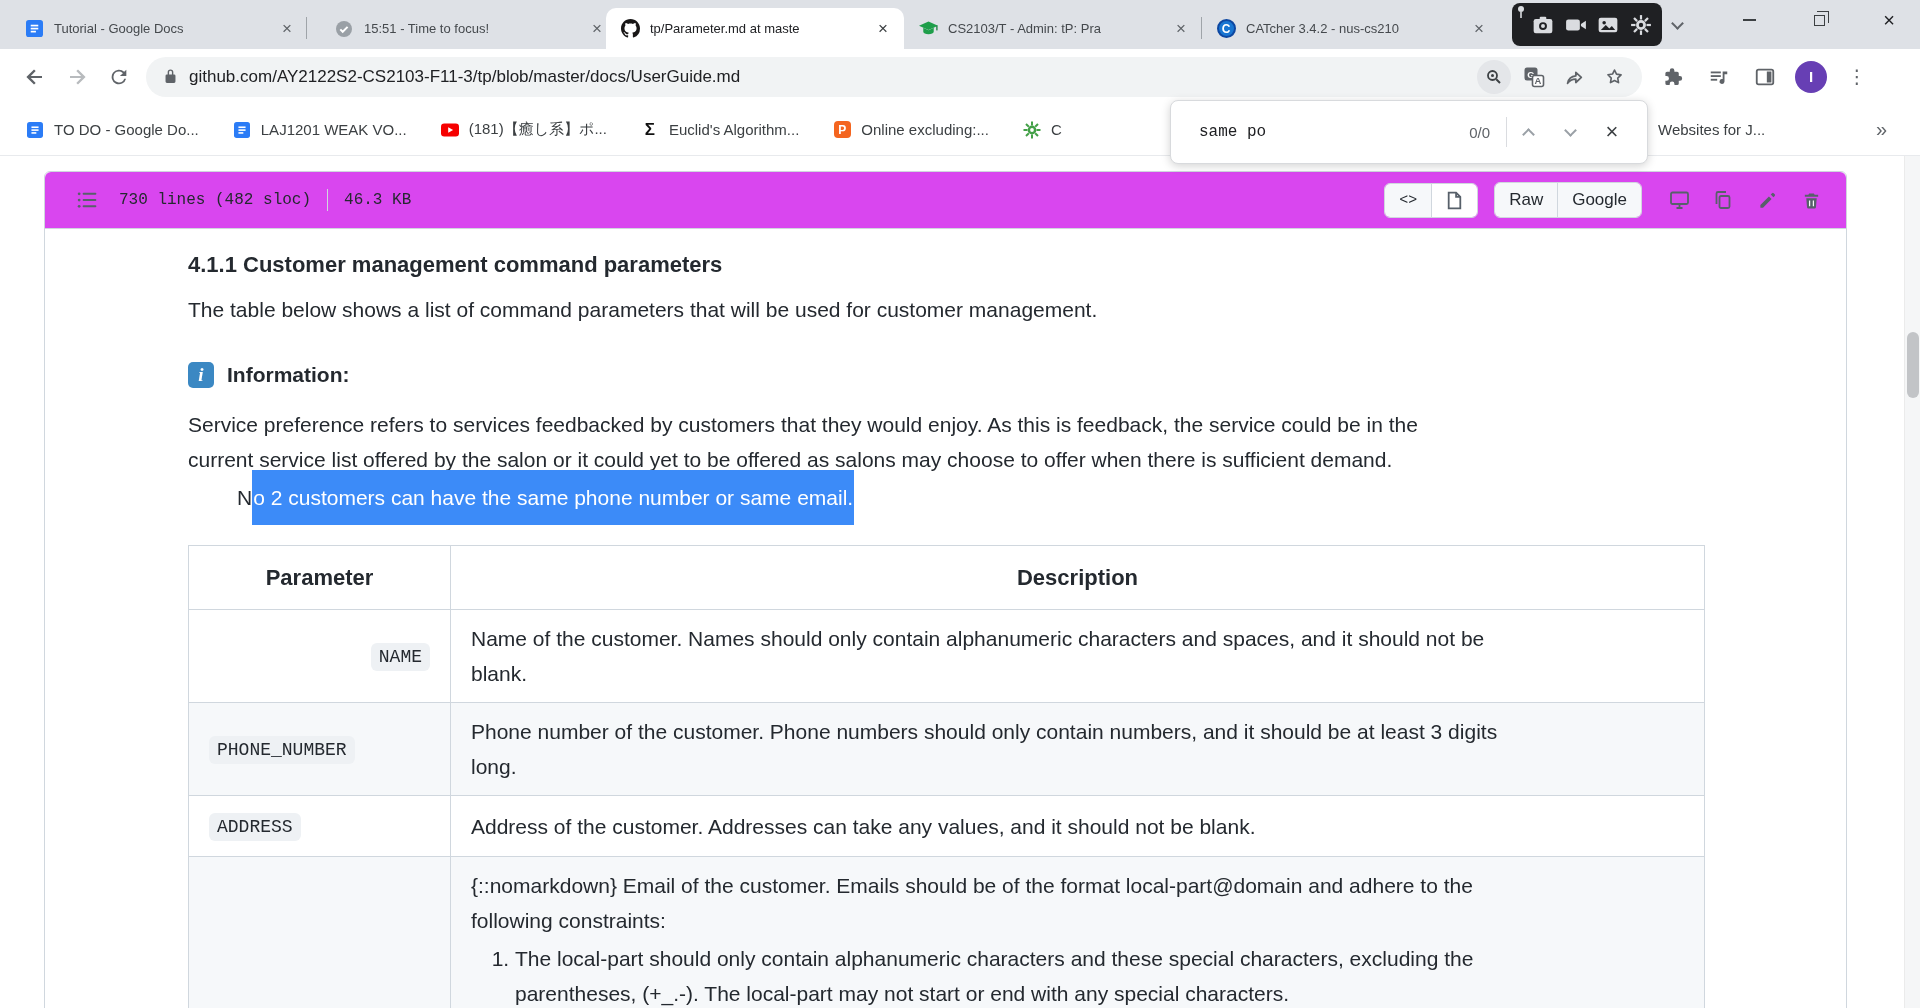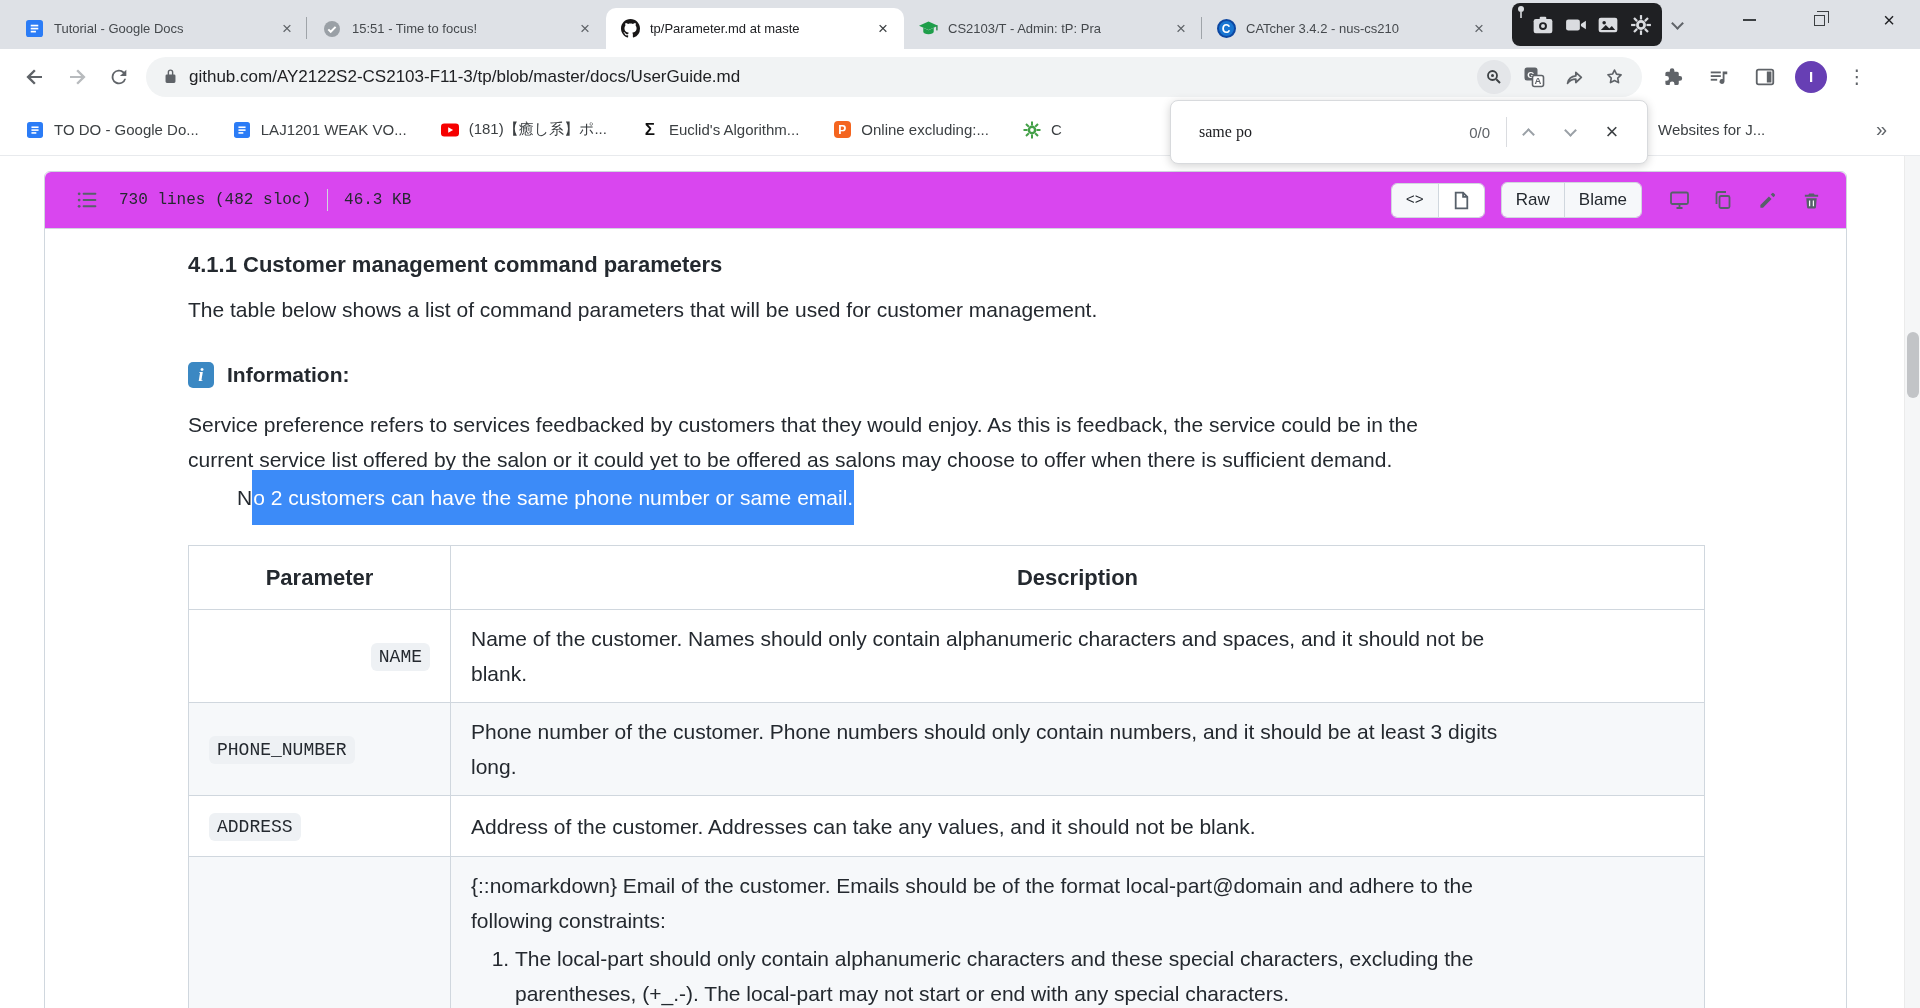--- a/index.html
+++ b/index.html
@@ -53,21 +53,21 @@
     padding-left:26px; gap:34px; border-bottom:1px solid #e8eaed; }
   .bm { display:flex; align-items:center; gap:10px; font-size:15px; color:#3c4043; white-space:nowrap; }
   .bm .bfav { width:18px; height:18px; display:flex; align-items:center; justify-content:center; flex:none; }
   .bm-right { position:absolute; left:1658px; }
   .bm-more { position:absolute; left:1876px; font-size:20px; color:#5f6368; }
 
   
   .findbar { position:absolute; left:1170px; top:100px; width:478px; height:64px; background:#fff;
     border:1px solid #d8dadd; border-radius:8px; box-shadow:0 2px 10px rgba(0,0,0,.18);
     display:flex; align-items:center; padding:0 14px 0 28px; z-index:50; }
-  .find-input { border:none; outline:none; flex:1; font-size:16px; color:#202124; font-family:Liberation Serif, serif; background:transparent; }
+  .find-input { border:none; outline:none; flex:1; font-size:16px; color:#202124; font-family:Liberation Mono, monospace; background:transparent; }
   .find-count { font-size:15px; color:#5f6368; margin:0 16px 0 8px; }
   .find-div { width:1px; height:30px; background:#dadce0; }
   .find-btn { width:42px; height:42px; display:flex; align-items:center; justify-content:center; }
   .chev-up { width:9px; height:9px; border-left:2px solid #9aa0a6; border-top:2px solid #9aa0a6; transform:rotate(45deg); margin-top:4px; }
   .chev-dn { width:9px; height:9px; border-right:2px solid #9aa0a6; border-bottom:2px solid #9aa0a6; transform:rotate(45deg); margin-top:-4px; }
   .find-close { font-size:22px; color:#3c4043; }
 
   
   .page { position:relative; height:852px; background:#fff; }
   .blob { position:absolute; left:44px; top:15px; width:1803px; height:1300px;
@@ -124,21 +124,21 @@
           <rect width="18" height="18" rx="3" fill="#2b7cf6"></rect>
           <rect x="5" y="5" width="8" height="1.8" fill="#fff"></rect>
           <rect x="5" y="8.2" width="8" height="1.8" fill="#fff"></rect>
           <rect x="5" y="11.4" width="5.5" height="1.8" fill="#fff"></rect>
         </svg>
     </span>
     <span class="tab-title">Tutorial - Google Docs</span>
     <span class="tab-close">×</span>
   </div>
   <div class="tabsep" style="left:306px"></div>
-  <div class="tab" style="left:308px">
+  <div class="tab" style="left:320px">
     <span class="fav">
       <svg width="18" height="18" viewBox="0 0 18 18">
           <circle cx="9" cy="9" r="8" fill="#9aa0a6"></circle>
           <path d="M5.3 9.4l2.4 2.4 4.9-4.9" stroke="#fff" stroke-width="2" fill="none"></path>
         </svg>
     </span>
     <span class="tab-title">15:51 - Time to focus!</span>
     <span class="tab-close">×</span>
   </div>
   <div class="tab active" style="left:606px">
@@ -403,21 +403,21 @@
           </span>
         <span class="gbtn on">
           <svg width="17" height="19" viewBox="0 0 16 18">
               <path d="M2.5 1.5h7L13.5 5.5v11h-11z" fill="none" stroke="#57606a" stroke-width="1.7"></path>
               <path d="M9.5 1.5v4h4" fill="none" stroke="#57606a" stroke-width="1.7"></path>
             </svg>
         </span>
       </span>
       <span class="btngroup">
         <span class="gbtn">Raw</span>
-        <span class="gbtn">Blame</span>
+        <span class="gbtn">Google</span>
       </span>
       <span class="bh-icons">
         <span class="ibtn">
           <svg width="21" height="20" viewBox="0 0 20 20">
               <rect x="1.5" y="2.5" width="17" height="11.5" rx="1.5" fill="none" stroke="#57606a" stroke-width="1.8"></rect>
               <path d="M7 18h6M10 14v4" stroke="#57606a" stroke-width="1.8"></path>
             </svg>
         </span>
         <span class="ibtn">
           <svg width="20" height="20" viewBox="0 0 20 20">

